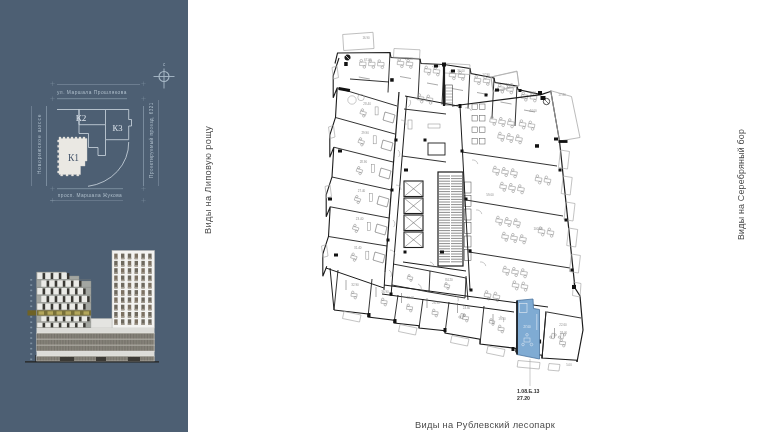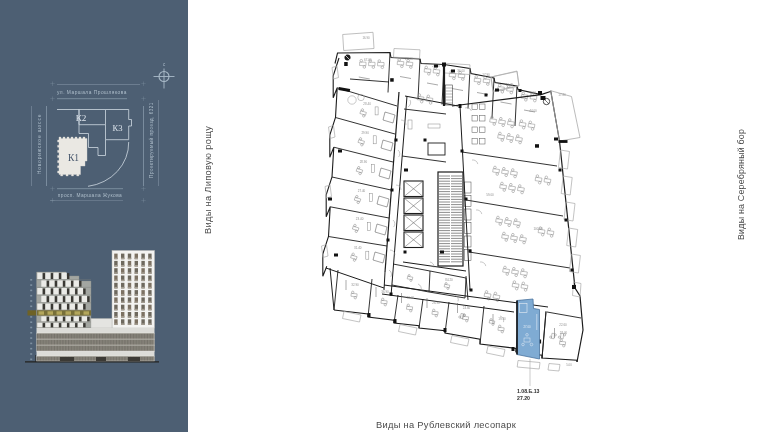--- a/index.html
+++ b/index.html
@@ -1491,12 +1491,12 @@
 <text x="517.0" y="393.2" font-family="&quot;Liberation Sans&quot;, sans-serif" font-size="5.2" fill="#2d2d2d" text-anchor="start" font-weight="bold">1.08.Б.13</text>
 
 <text x="517.0" y="399.6" font-family="&quot;Liberation Sans&quot;, sans-serif" font-size="5.2" fill="#2d2d2d" text-anchor="start" font-weight="bold">27.20</text>
     </g>
 </svg>
 
 <div class="vlab" style="left:202.5px;top:234px;transform:rotate(-90deg);transform-origin:0 0;">Виды на Липовую рощу</div>
 
 <div class="vlab" style="left:735.5px;top:240px;font-size:8.9px;letter-spacing:0.2px;transform:rotate(-90deg);transform-origin:0 0;">Виды на Серебряный бор</div>
 
-<div class="vlab" style="left:376px;top:420px;">Виды на Рублевский лесопарк</div>
+<div class="vlab" style="left:415px;top:420px;">Виды на Рублевский лесопарк</div>
 </body></html>

